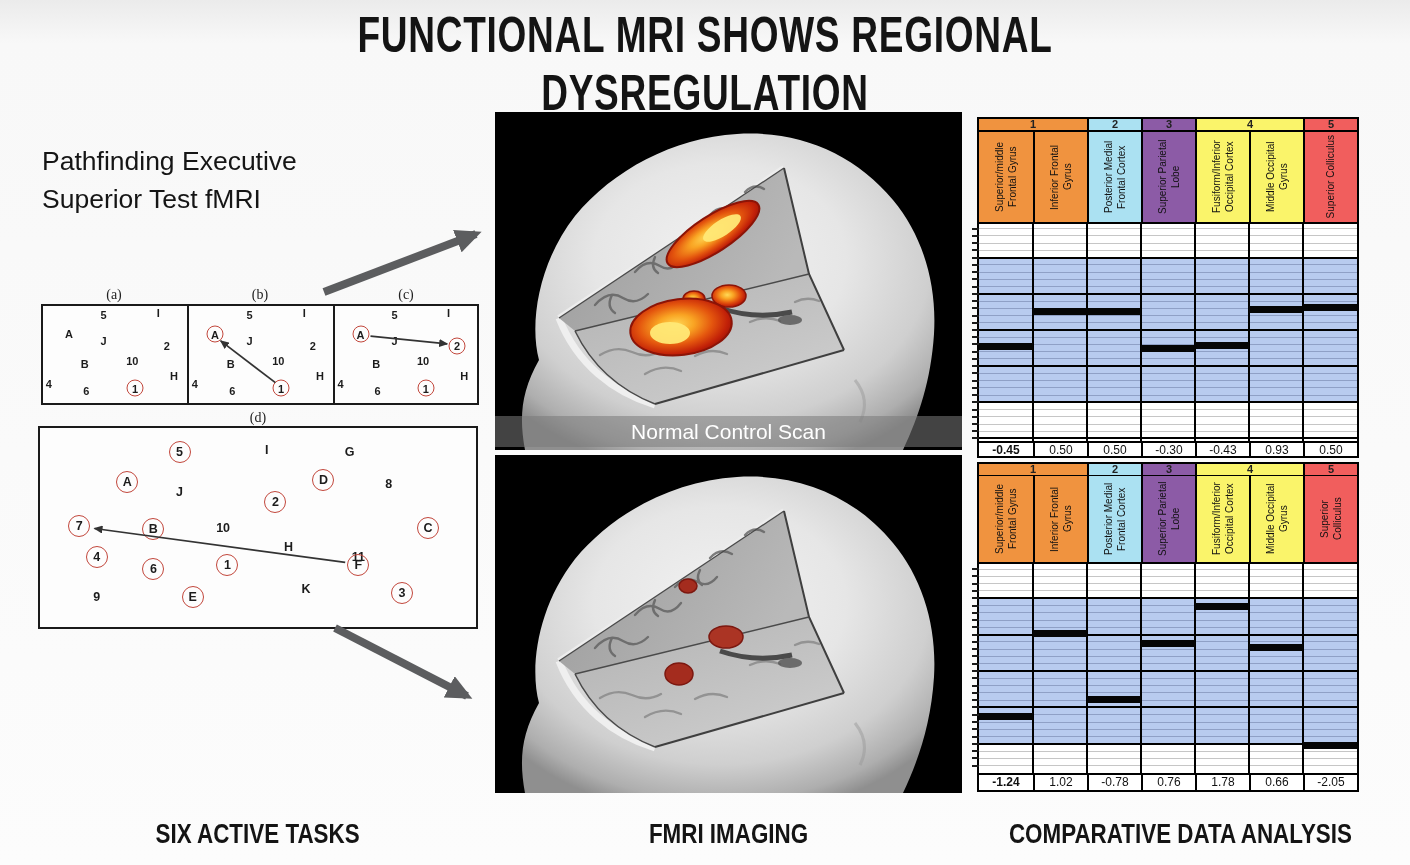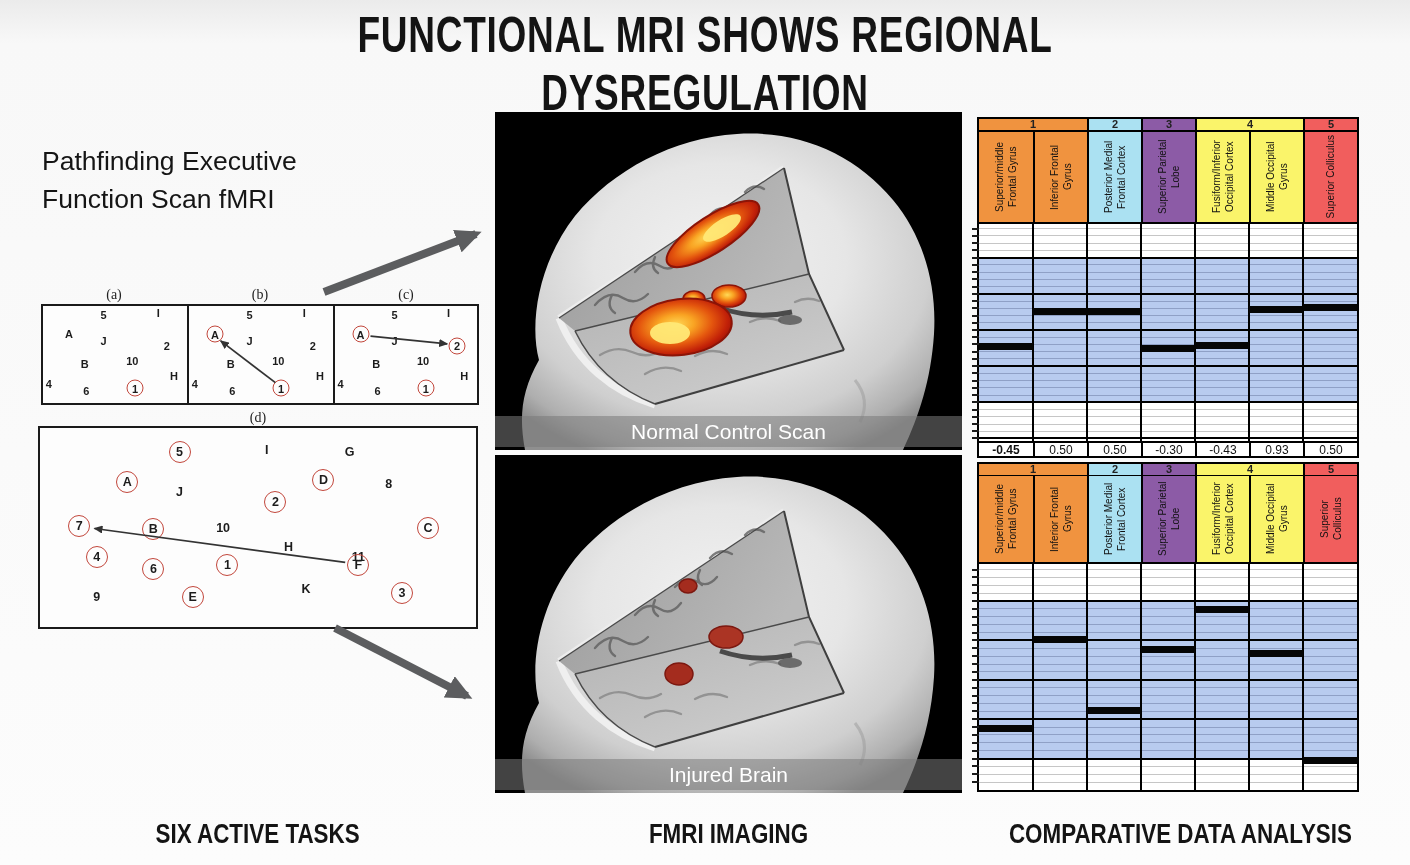--- a/index.html
+++ b/index.html
@@ -146,21 +146,21 @@
       <path d="M80,219 C96,252 122,277 160,292" stroke="#4a4a4a" stroke-width="1.5" fill="none"></path>
       <path d="M160,292 L349,238" stroke="#3f3f3f" stroke-width="2" fill="none"></path>
     </symbol>
   </defs>
 </svg>
 
 <div class="title">
   <span>FUNCTIONAL MRI SHOWS REGIONAL  DYSREGULATION</span>
 </div>
 
-<div class="left-caption">Pathfinding Executive Function Scan fMRI</div>
+<div class="left-caption">Pathfinding Executive Superior Test fMRI</div>
 
 <div class="panel-label" id="lbl-a">(a)</div>
 <div class="panel-label" id="lbl-b">(b)</div>
 <div class="panel-label" id="lbl-c">(c)</div>
 <div class="panel-label" id="lbl-d">(d)</div>
 
 <div class="task-box" id="panel-a">
     <span class="itm" style="left: 42%; top: 9%;">5</span>
     <span class="itm" style="left: 80%; top: 7%;">I</span>
     <span class="itm" style="left: 18%; top: 29%;">A</span>
@@ -282,21 +282,20 @@
 
 <div class="brain-panel" id="fmri-bottom">
   <svg viewBox="0 0 467 338">
     <use href="#head-base"></use>
     <g>
       <ellipse cx="193" cy="131" rx="9" ry="7" fill="#a42c1e" stroke="#7c1810" stroke-width="1.5"></ellipse>
       <ellipse cx="231" cy="182" rx="17" ry="11" fill="#ab3424" stroke="#7c1810" stroke-width="1.5"></ellipse>
       <ellipse cx="184" cy="219" rx="14" ry="11" fill="#a42c1e" stroke="#7c1810" stroke-width="1.5"></ellipse>
     </g>
   </svg>
-  <div class="brain-caption">Injured Brain</div>
 </div>
 
 <div class="chart" id="chart-0">
   <div class="c-groups">
       <div class="c-group" style="background: rgb(240, 147, 63); grid-column: span 2;">1</div>
       <div class="c-group" style="background: rgb(171, 225, 242); grid-column: span 1;">2</div>
       <div class="c-group" style="background: rgb(140, 91, 166); grid-column: span 1;">3</div>
       <div class="c-group" style="background: rgb(250, 244, 106); grid-column: span 2;">4</div>
       <div class="c-group" style="background: rgb(241, 94, 93); grid-column: span 1;">5</div>
     </div>
@@ -505,20 +504,29 @@
       <div class="c-sep" style="left: calc(71.4286% - 1px);"></div>
       <div class="c-sep" style="left: calc(85.7143% - 1px);"></div>
       <div class="c-marker" style="left: 0%; width: 14.2857%; top: calc(72.8223% - 3.5px);"></div>
       <div class="c-marker" style="left: 14.2857%; width: 14.2857%; top: calc(33.4495% - 3.5px);"></div>
       <div class="c-marker" style="left: 28.5714%; width: 14.2857%; top: calc(64.8084% - 3.5px);"></div>
       <div class="c-marker" style="left: 42.8571%; width: 14.2857%; top: calc(37.9791% - 3.5px);"></div>
       <div class="c-marker" style="left: 57.1429%; width: 14.2857%; top: calc(20.2091% - 3.5px);"></div>
       <div class="c-marker" style="left: 71.4286%; width: 14.2857%; top: calc(39.7213% - 3.5px);"></div>
       <div class="c-marker" style="left: 85.7143%; width: 14.2857%; top: calc(86.9338% - 3.5px);"></div>
     </div>
+  <div class="c-values">
+      <div class="c-val">-1.24</div>
+      <div class="c-val">1.02</div>
+      <div class="c-val">-0.78</div>
+      <div class="c-val">0.76</div>
+      <div class="c-val">1.78</div>
+      <div class="c-val">0.66</div>
+      <div class="c-val">-2.05</div>
+    </div>
 </div>
 
 <div class="footer-label" id="foot-left">
   <span>SIX ACTIVE TASKS</span>
 </div>
 <div class="footer-label" id="foot-mid">
   <span>FMRI IMAGING</span>
 </div>
 <div class="footer-label" id="foot-right">
   <span>COMPARATIVE DATA ANALYSIS</span>

